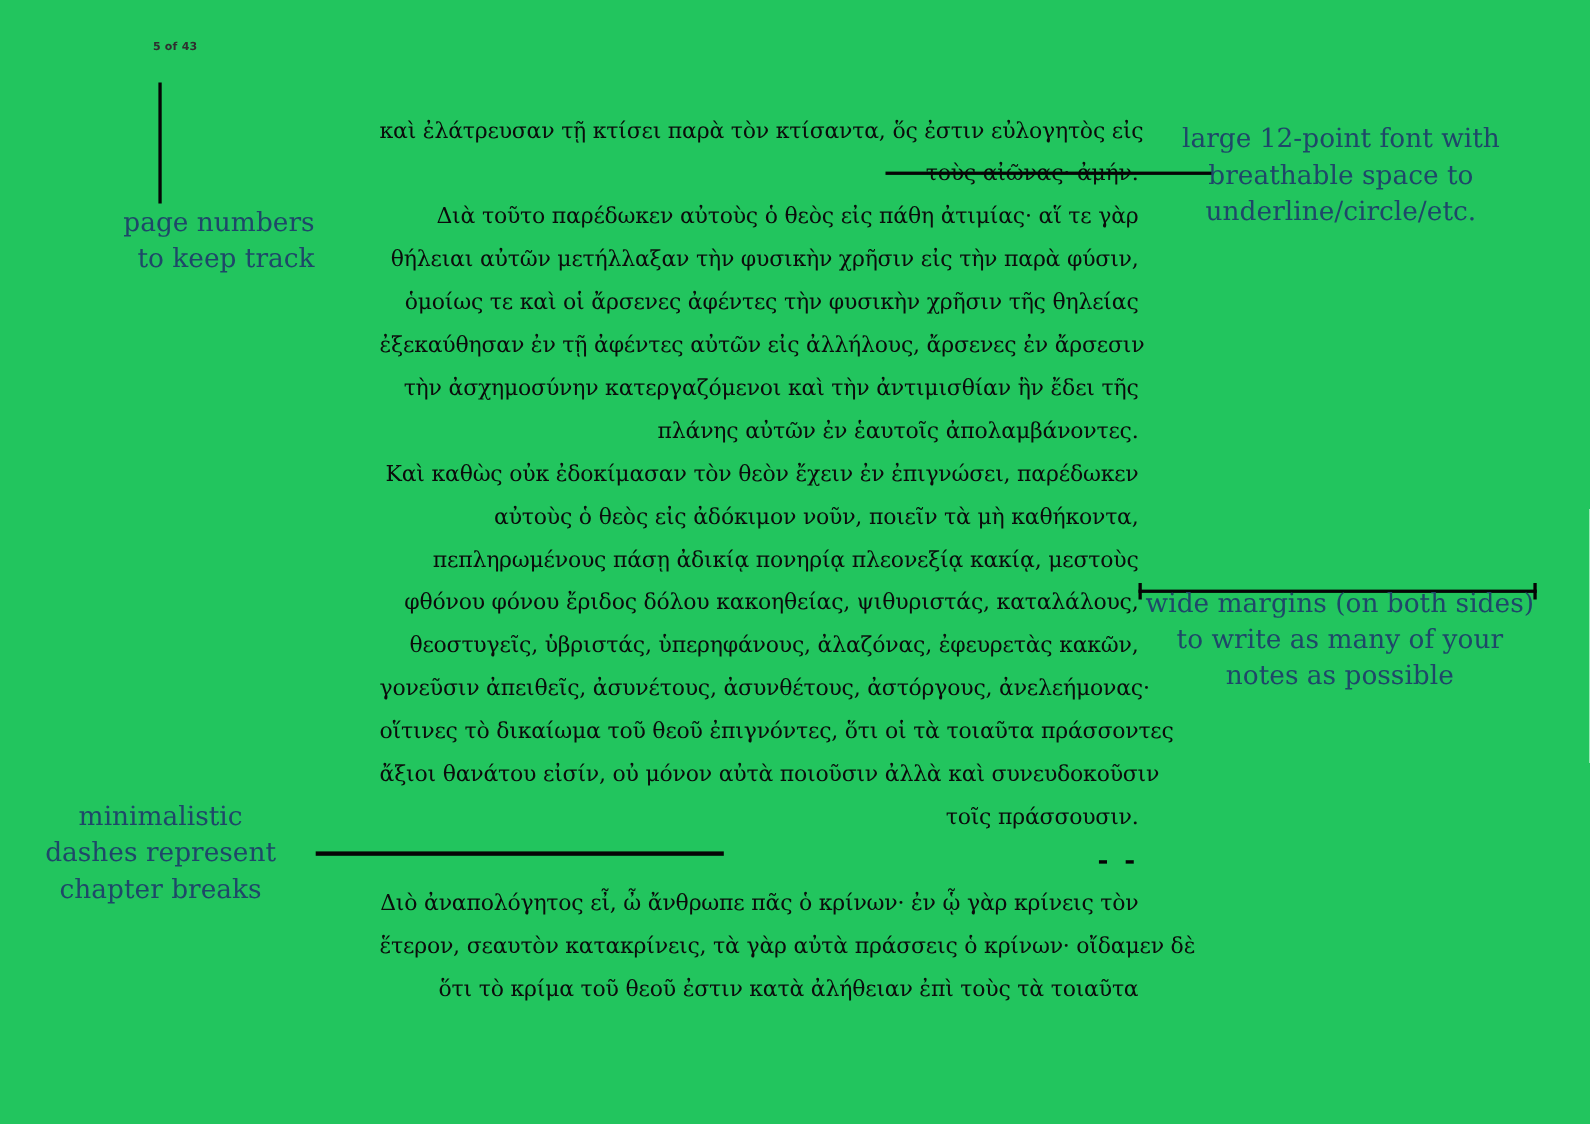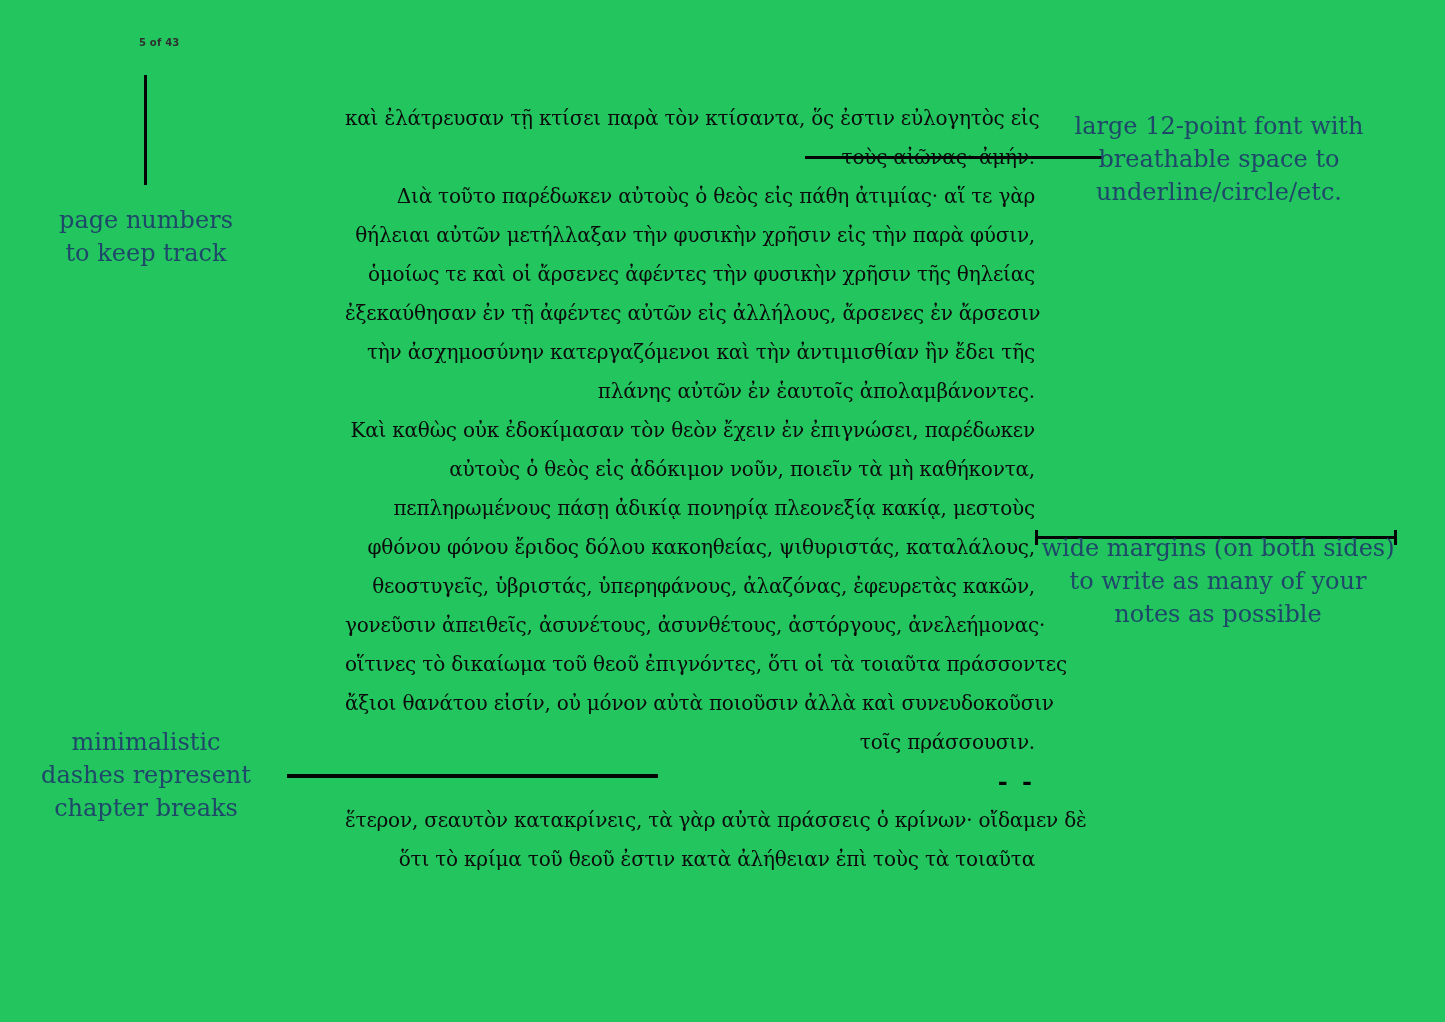--- a/index.html
+++ b/index.html
@@ -27,21 +27,21 @@
   .dim-bar  { position:absolute; left:0; right:0; top:6px; height:3px; background:#050505; }
   .cap      { position:absolute; top:0; width:3px; height:15px; background:#050505; }
   .cap-l { left:0; } .cap-r { right:0; }
 
   
   .ann {
     position:absolute; text-align:center;
     color:#1f4769; font-size:24px; line-height:33px;
     font-family:"DejaVu Serif","Liberation Serif",serif;
   }
-  .ann-page-numbers   { left:6px;    top:204px; width:280px; }
+  .ann-page-numbers   { left:6px;    top:186px; width:280px;text-align:right; }
   .ann-large-font     { left:1063px; top:110px; width:312px; }
   .ann-wide-margins   { left:1038px; top:532px; width:360px; }
   .ann-chapter-breaks { left:6px;    top:726px; width:280px; }
 
   
   .body-col {
     position:absolute; left:345px; top:99px; width:690px;
     text-align:right; color:#0b0b0b;
     font-size:20px; line-height:39px; letter-spacing:-0.2px;
   }
@@ -87,20 +87,21 @@
         <div class="tline">πεπληρωμένους πάσῃ ἀδικίᾳ πονηρίᾳ πλεονεξίᾳ κακίᾳ, μεστοὺς</div>
         <div class="tline">φθόνου φόνου ἔριδος δόλου κακοηθείας, ψιθυριστάς, καταλάλους,</div>
         <div class="tline">θεοστυγεῖς, ὑβριστάς, ὑπερηφάνους, ἀλαζόνας, ἐφευρετὰς κακῶν,</div>
         <div class="tline">γονεῦσιν ἀπειθεῖς, ἀσυνέτους, ἀσυνθέτους, ἀστόργους, ἀνελεήμονας·</div>
         <div class="tline">οἵτινες τὸ δικαίωμα τοῦ θεοῦ ἐπιγνόντες, ὅτι οἱ τὰ τοιαῦτα πράσσοντες</div>
         <div class="tline">ἄξιοι θανάτου εἰσίν, οὐ μόνον αὐτὰ ποιοῦσιν ἀλλὰ καὶ συνευδοκοῦσιν</div>
         <div class="tline">τοῖς πράσσουσιν.</div>
       </div>
     <div class="dash-line">- -</div>
     <div class="para">
+        <div class="tline">Διὸ ἀναπολόγητος εἶ, ὦ ἄνθρωπε πᾶς ὁ κρίνων· ἐν ᾧ γὰρ κρίνεις τὸν</div>
         <div class="tline">ἕτερον, σεαυτὸν κατακρίνεις, τὰ γὰρ αὐτὰ πράσσεις ὁ κρίνων· οἴδαμεν δὲ</div>
         <div class="tline">ὅτι τὸ κρίμα τοῦ θεοῦ ἐστιν κατὰ ἀλήθειαν ἐπὶ τοὺς τὰ τοιαῦτα</div>
       </div>
   </div>
 
   <div class="hline hline-large-font"></div>
 
   <div class="ann ann-large-font">
       <div class="tline">large 12-point font with</div>
       <div class="tline">breathable space to</div>

